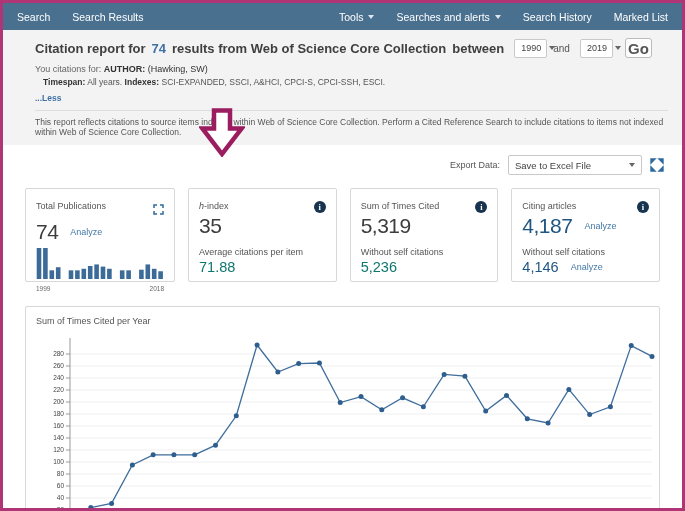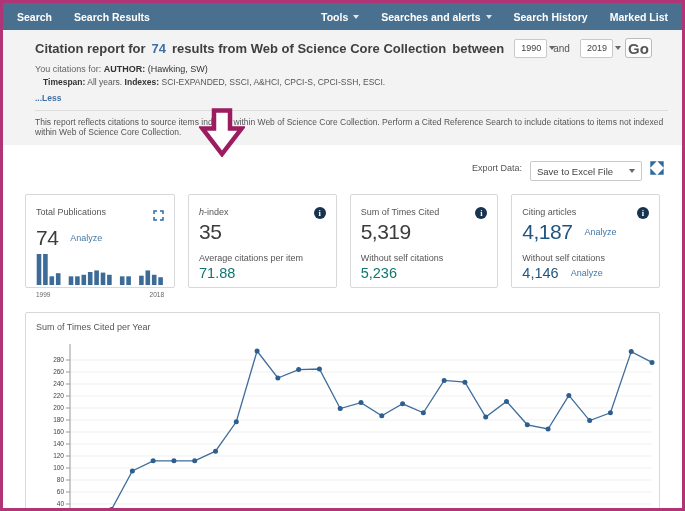--- a/index.html
+++ b/index.html
@@ -7,21 +7,21 @@
   body { font-family:"Liberation Sans", sans-serif; }
   #screen {
     position:relative; width:685px; height:511px; overflow:hidden;
     border:3px solid #b03577; background:#fff;
   }
 
   
   .topnav {
     height:27px; background:#4a708f; color:#fff;
     display:flex; align-items:center; justify-content:space-between;
-    padding:0 14px; font-size:10.5px; font-weight:bold;gap:48px;
+    padding:0 14px; font-size:10.5px; font-weight:normal;gap:48px;
   }
   .topnav .group { display:flex; align-items:center; gap:22px; }
   .topnav .item { cursor:pointer; white-space:nowrap; display:flex; align-items:center; gap:5px; }
   .caret-w { width:0; height:0; border-left:3.5px solid transparent; border-right:3.5px solid transparent; border-top:4px solid #dfe7ee; display:inline-block; }
 
   
   .header { background:#f3f3f3; padding:8px 14px 0 32px; }
   .title-row { display:flex; align-items:center; gap:6px; }
   .title-row .t { font-size:13px; font-weight:bold; color:#3f3f3f; }
   .title-row .count { color:#3f71a6; }
@@ -42,21 +42,21 @@
   .searched b { color:#333; }
   .searched .val { color:#333; }
   .timespan { margin-top:3px; margin-left:8px; font-size:8.5px; color:#555; }
   .timespan b { color:#333; }
   .less { margin-top:3px; font-size:8.5px; font-weight:bold; color:#3f71a6; cursor:pointer; display:inline-block; }
   .note-band { border-top:1px solid #ddd; margin-top:5px; padding:6px 0 8px 0; font-size:8.5px; color:#555; }
 
   
   .export-row { display:flex; align-items:center; justify-content:flex-end; gap:8px; margin:10px 18px 0 0; }
   .export-label { font-size:9px; color:#555; }
-  .select.export { width:112px; height:20px; font-size:9.5px;margin-top:6px; }
+  .select.export { width:134px; height:20px; font-size:9.5px; }
   .expand-arrows { cursor:pointer; display:inline-flex; }
 
   
   .cards { display:flex; gap:13px; margin:13px 22px 0 22px; }
   .card {
     width:150px; height:94px; background:#fff; border:1px solid #d8d8d8;
     border-radius:2px; padding:12px 10px; position:relative;
   }
   .card-head { display:flex; align-items:flex-start; justify-content:space-between; }
   .card-title { font-size:9px; color:#555; }

